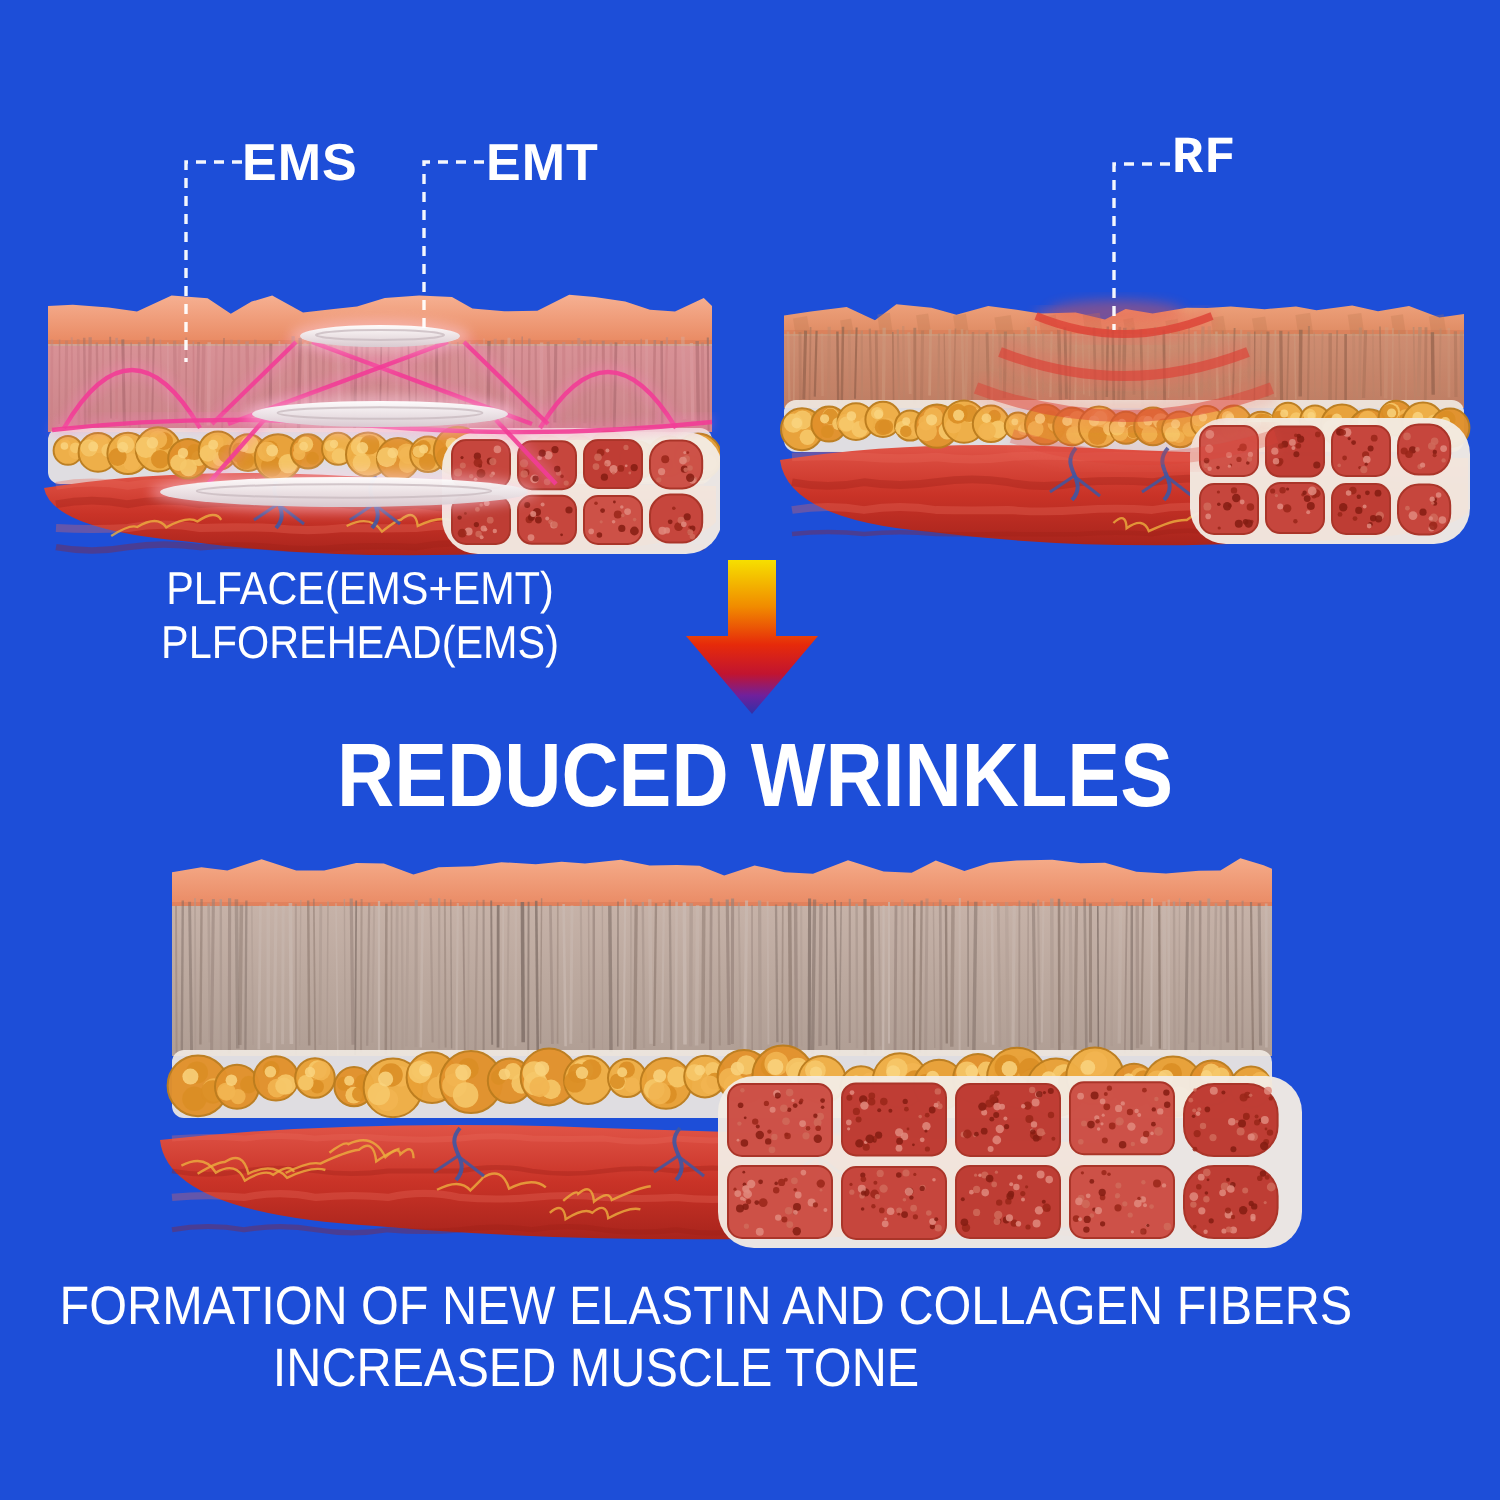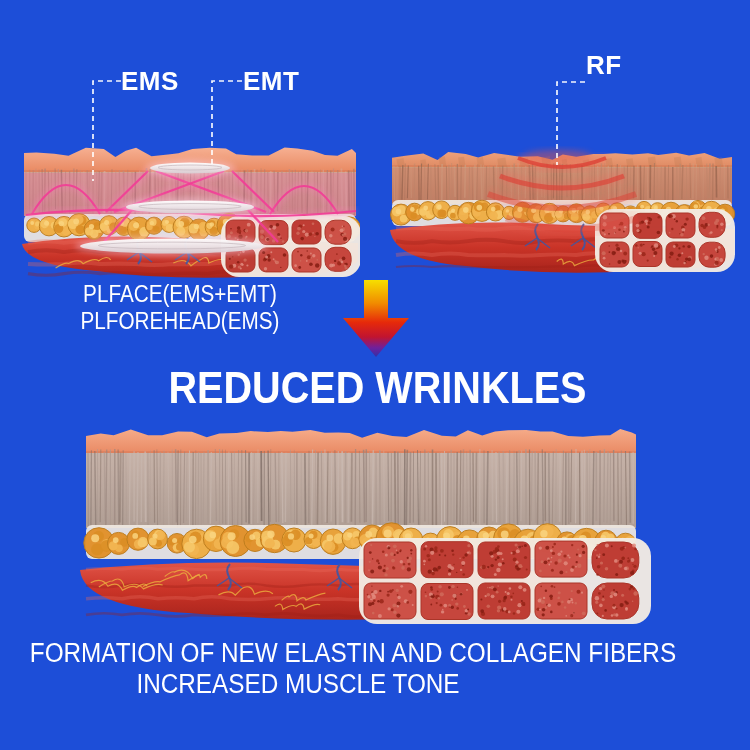--- a/index.html
+++ b/index.html
@@ -1,21 +1,21 @@
 <!DOCTYPE html>
 <html><head>
 <meta charset="utf-8">
 <style>
   html,body{margin:0;padding:0;background:#355779;}
   #canvas{position:relative;width:750px;height:750px;background:#355779;overflow:hidden;
           font-family:"Liberation Sans",sans-serif;}
   .lbl{position:absolute;color:#fff;font-weight:bold;font-size:26px;letter-spacing:.5px;z-index:6;}
   #lbl-ems{left:121px;top:66px;}
   #lbl-emt{left:243px;top:66px;}
-  #lbl-rf{left:586px;top:50px;}
+  #lbl-rf{left:586px;top:64px;font-family:Liberation Mono, monospace;}
   #connectors{position:absolute;left:0;top:0;width:750px;height:750px;z-index:5;pointer-events:none;}
   .dash{fill:none;stroke:#fff;stroke-width:1.7;stroke-dasharray:5 4;opacity:.95;}
   #skin-left{position:absolute;left:20px;top:140px;width:340px;height:142px;z-index:1;}
   #skin-right{position:absolute;left:388px;top:146px;width:348px;height:130px;z-index:1;}
   #skin-big{position:absolute;left:80px;top:424px;width:578px;height:200px;z-index:1;}
   .cap{position:absolute;color:#fff;font-weight:normal;text-align:center;z-index:6;}
   .cap .ln{transform:scaleX(.9);transform-origin:center;white-space:nowrap;}
   #cap-left{left:55px;top:281px;width:250px;font-size:23px;line-height:27px;}
   #cap-right{left:482px;top:285px;width:200px;font-size:23px;line-height:27px;}
   #cap-bottom{left:0px;top:638px;width:596px;font-size:27px;line-height:31px;}

